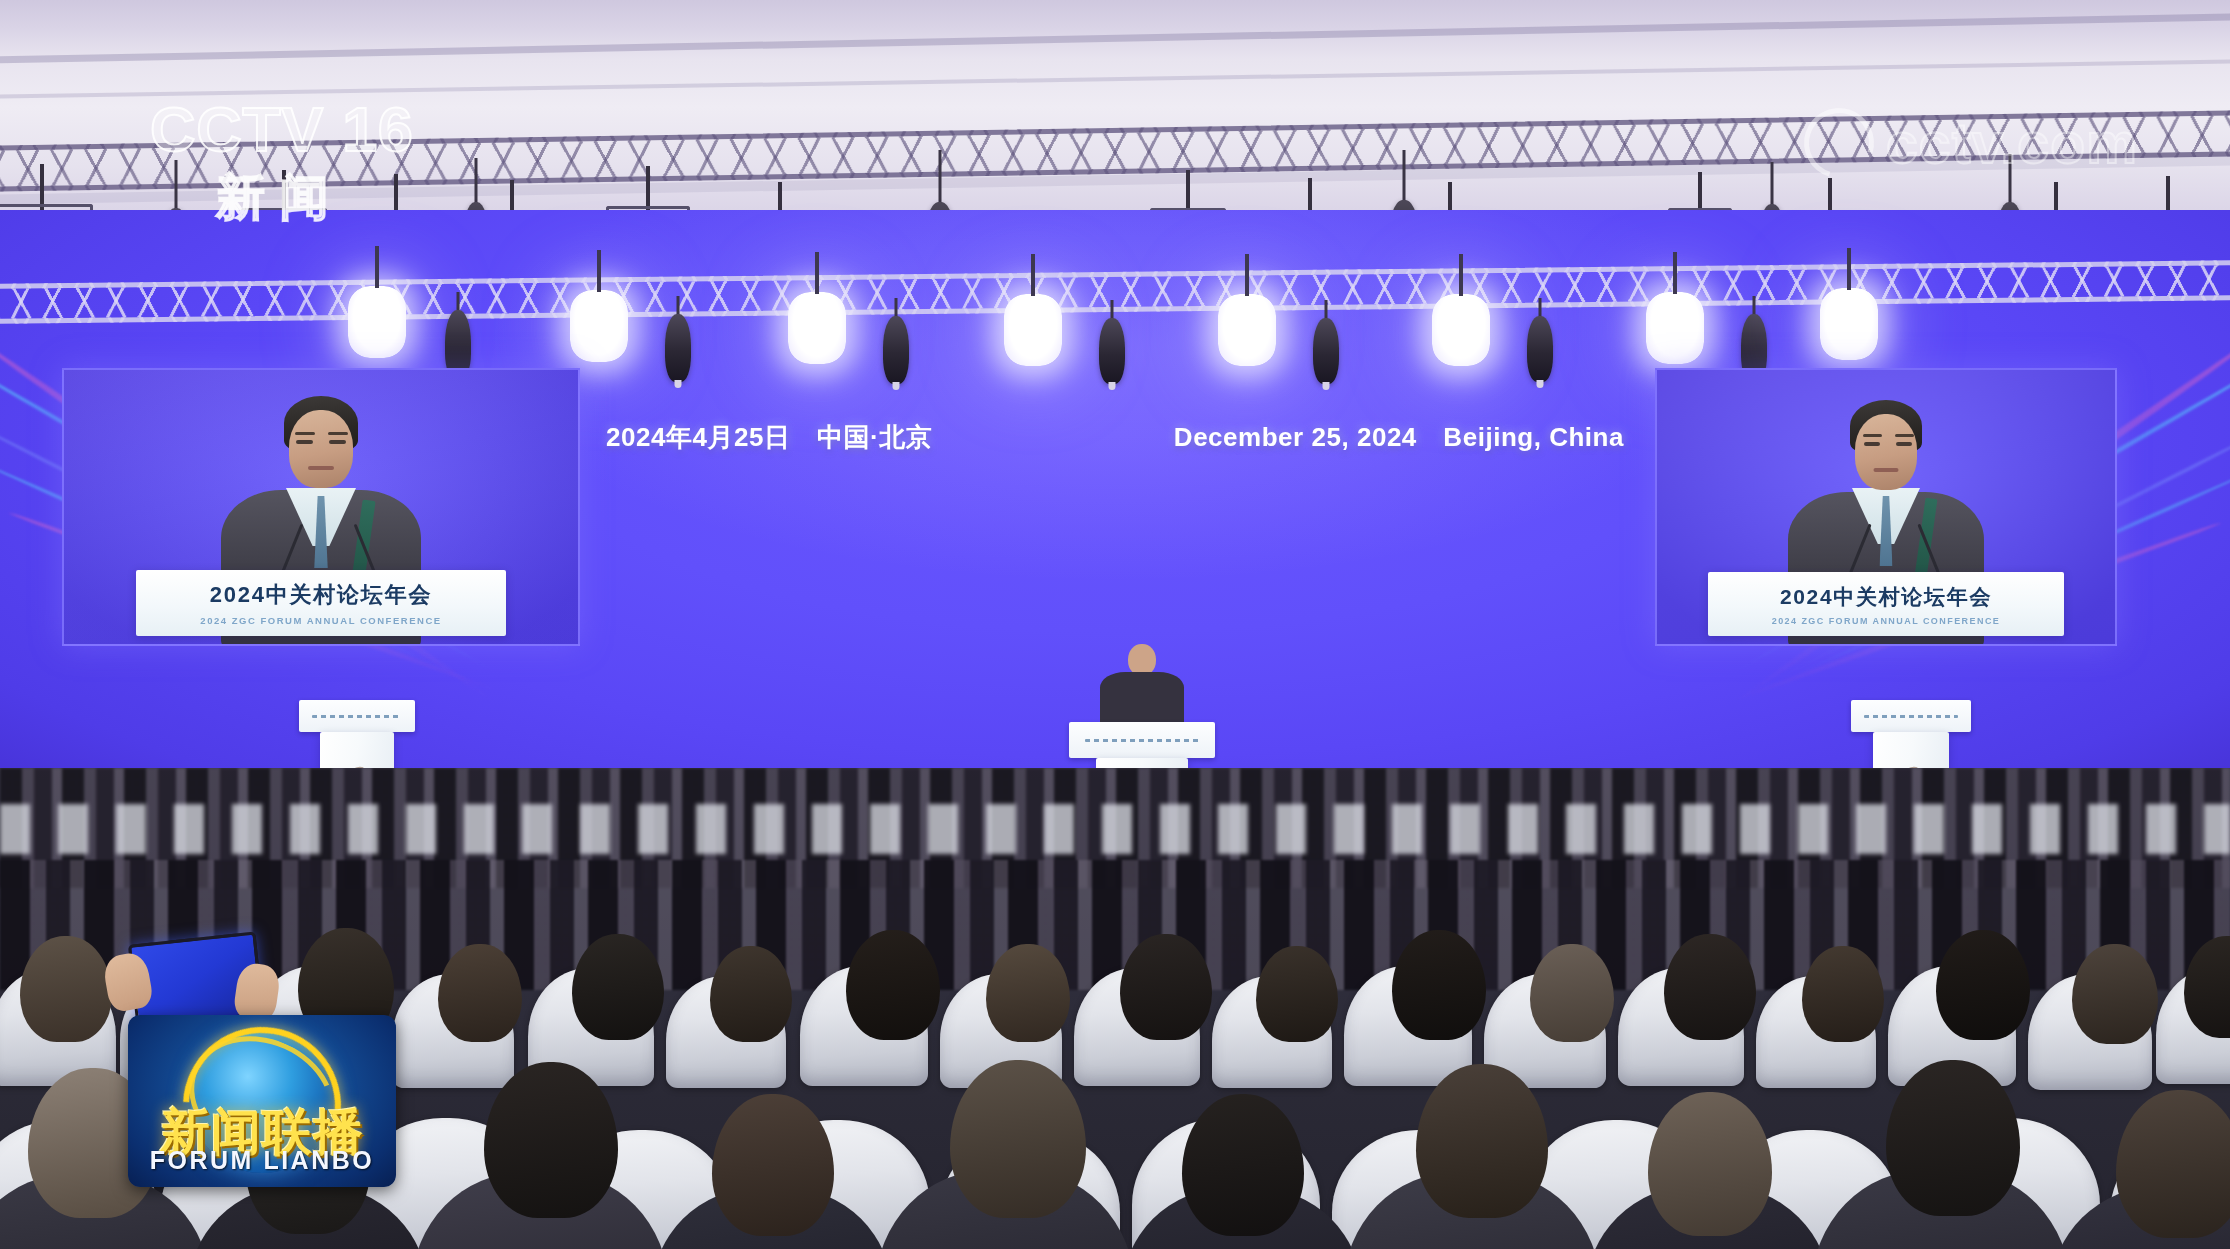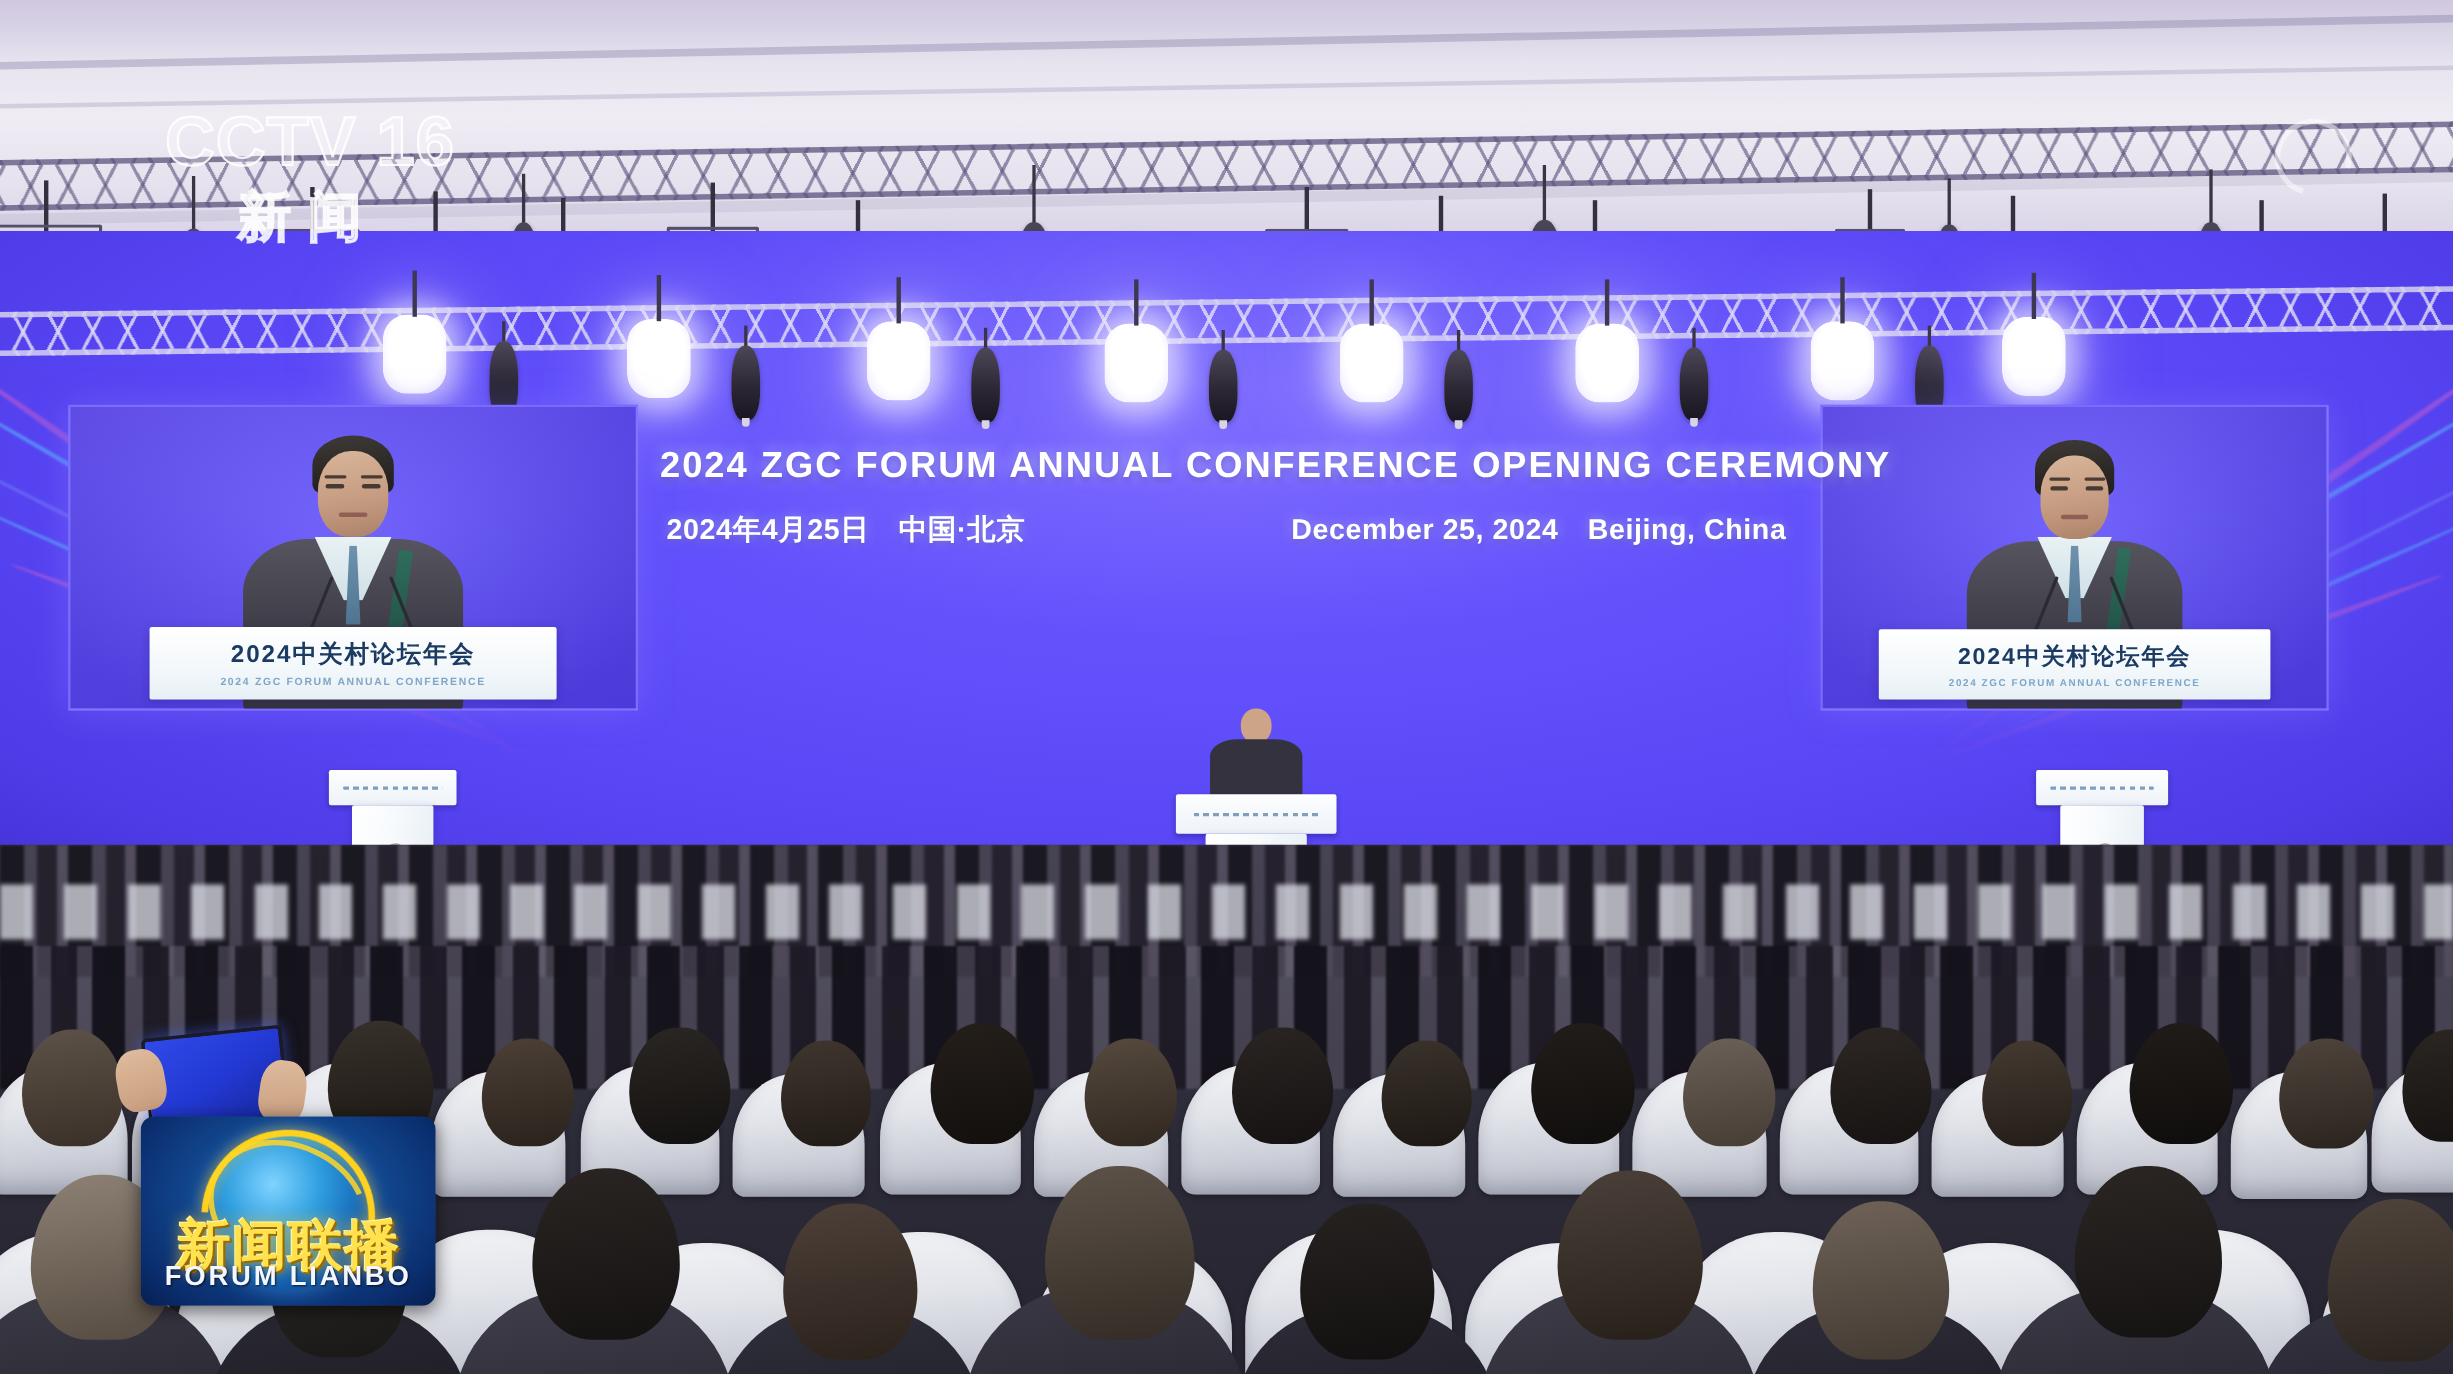--- a/index.html
+++ b/index.html
@@ -598,21 +598,20 @@
       <div class="mic" style="left:190px; top:150px; height:58px; transform:rotate(22deg);"></div>
       <div class="mic" style="left:282px; top:150px; height:58px; transform:rotate(-22deg);"></div>
     </div>
     <div class="podium-screen" style="bottom:8px; width:356px; height:64px;">
       <div class="zh" style="font-size:21px;">2024中关村论坛年会</div>
       <div class="en" style="font-size:9px; letter-spacing:.16em; margin-top:5px;">2024 ZGC FORUM ANNUAL CONFERENCE</div>
     </div>
   </div>
 
   <div class="title-block" style="top:398px;">
-    <div class="t-en">2024 ZGC FORUM ANNUAL CONFERENCE OPENING CEREMONY</div>
     <div class="t-dates">
       <span>2024年4月25日　中国·北京</span>
       <span>December 25, 2024　Beijing, China</span>
     </div>
   </div>
 
   <div class="podium" style="left:298px; top:700px; width:118px; height:124px;">
     <div class="sign" style="top:0; width:116px; height:32px;">
         <i></i>
       </div>
@@ -763,20 +762,21 @@
     </div>
   </div>
 
   <div class="cctv-logo">
     <div class="mark">CCTV 16</div>
     <div class="sub">新闻</div>
   </div>
 
   <div class="cctv-dotcom">
     <div class="ring"></div>
+    <div class="txt">cctv.com</div>
   </div>
 
   <div class="news-bug">
     <div class="globe"></div>
     <div class="arc"></div>
     <div class="arc2"></div>
     <div class="zh">新闻联播</div>
     <div class="en">FORUM LIANBO</div>
   </div>
 

